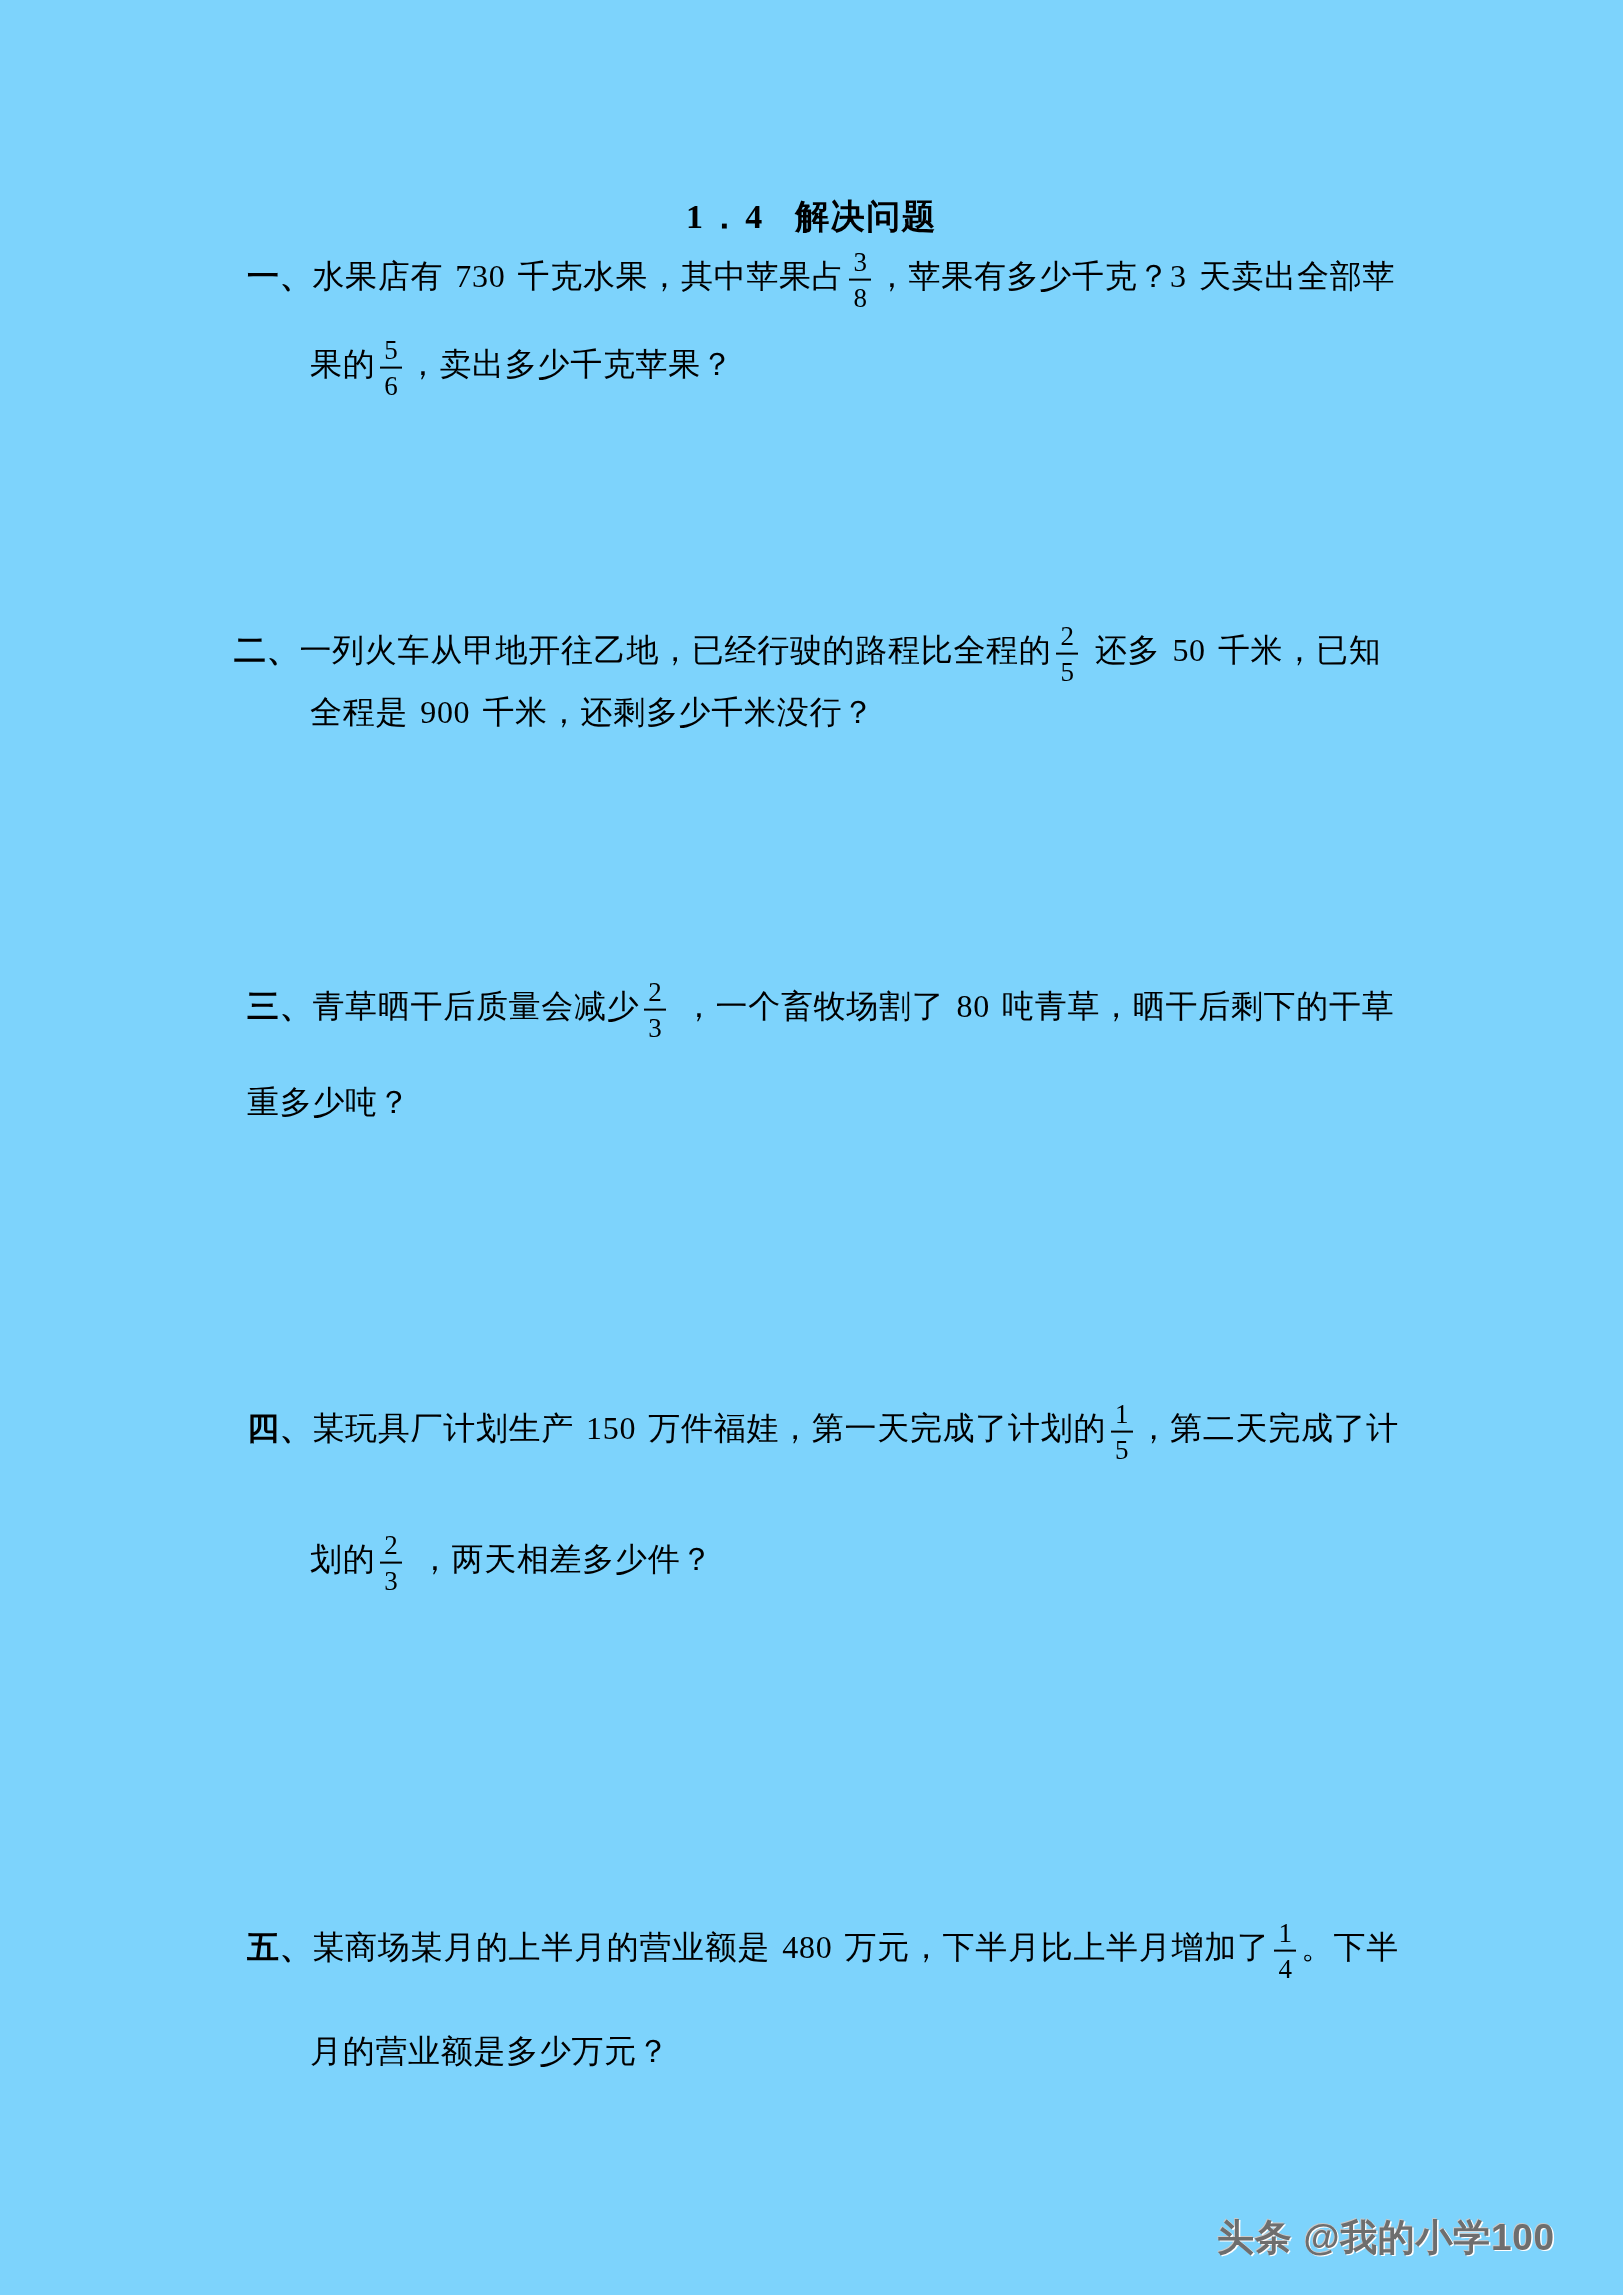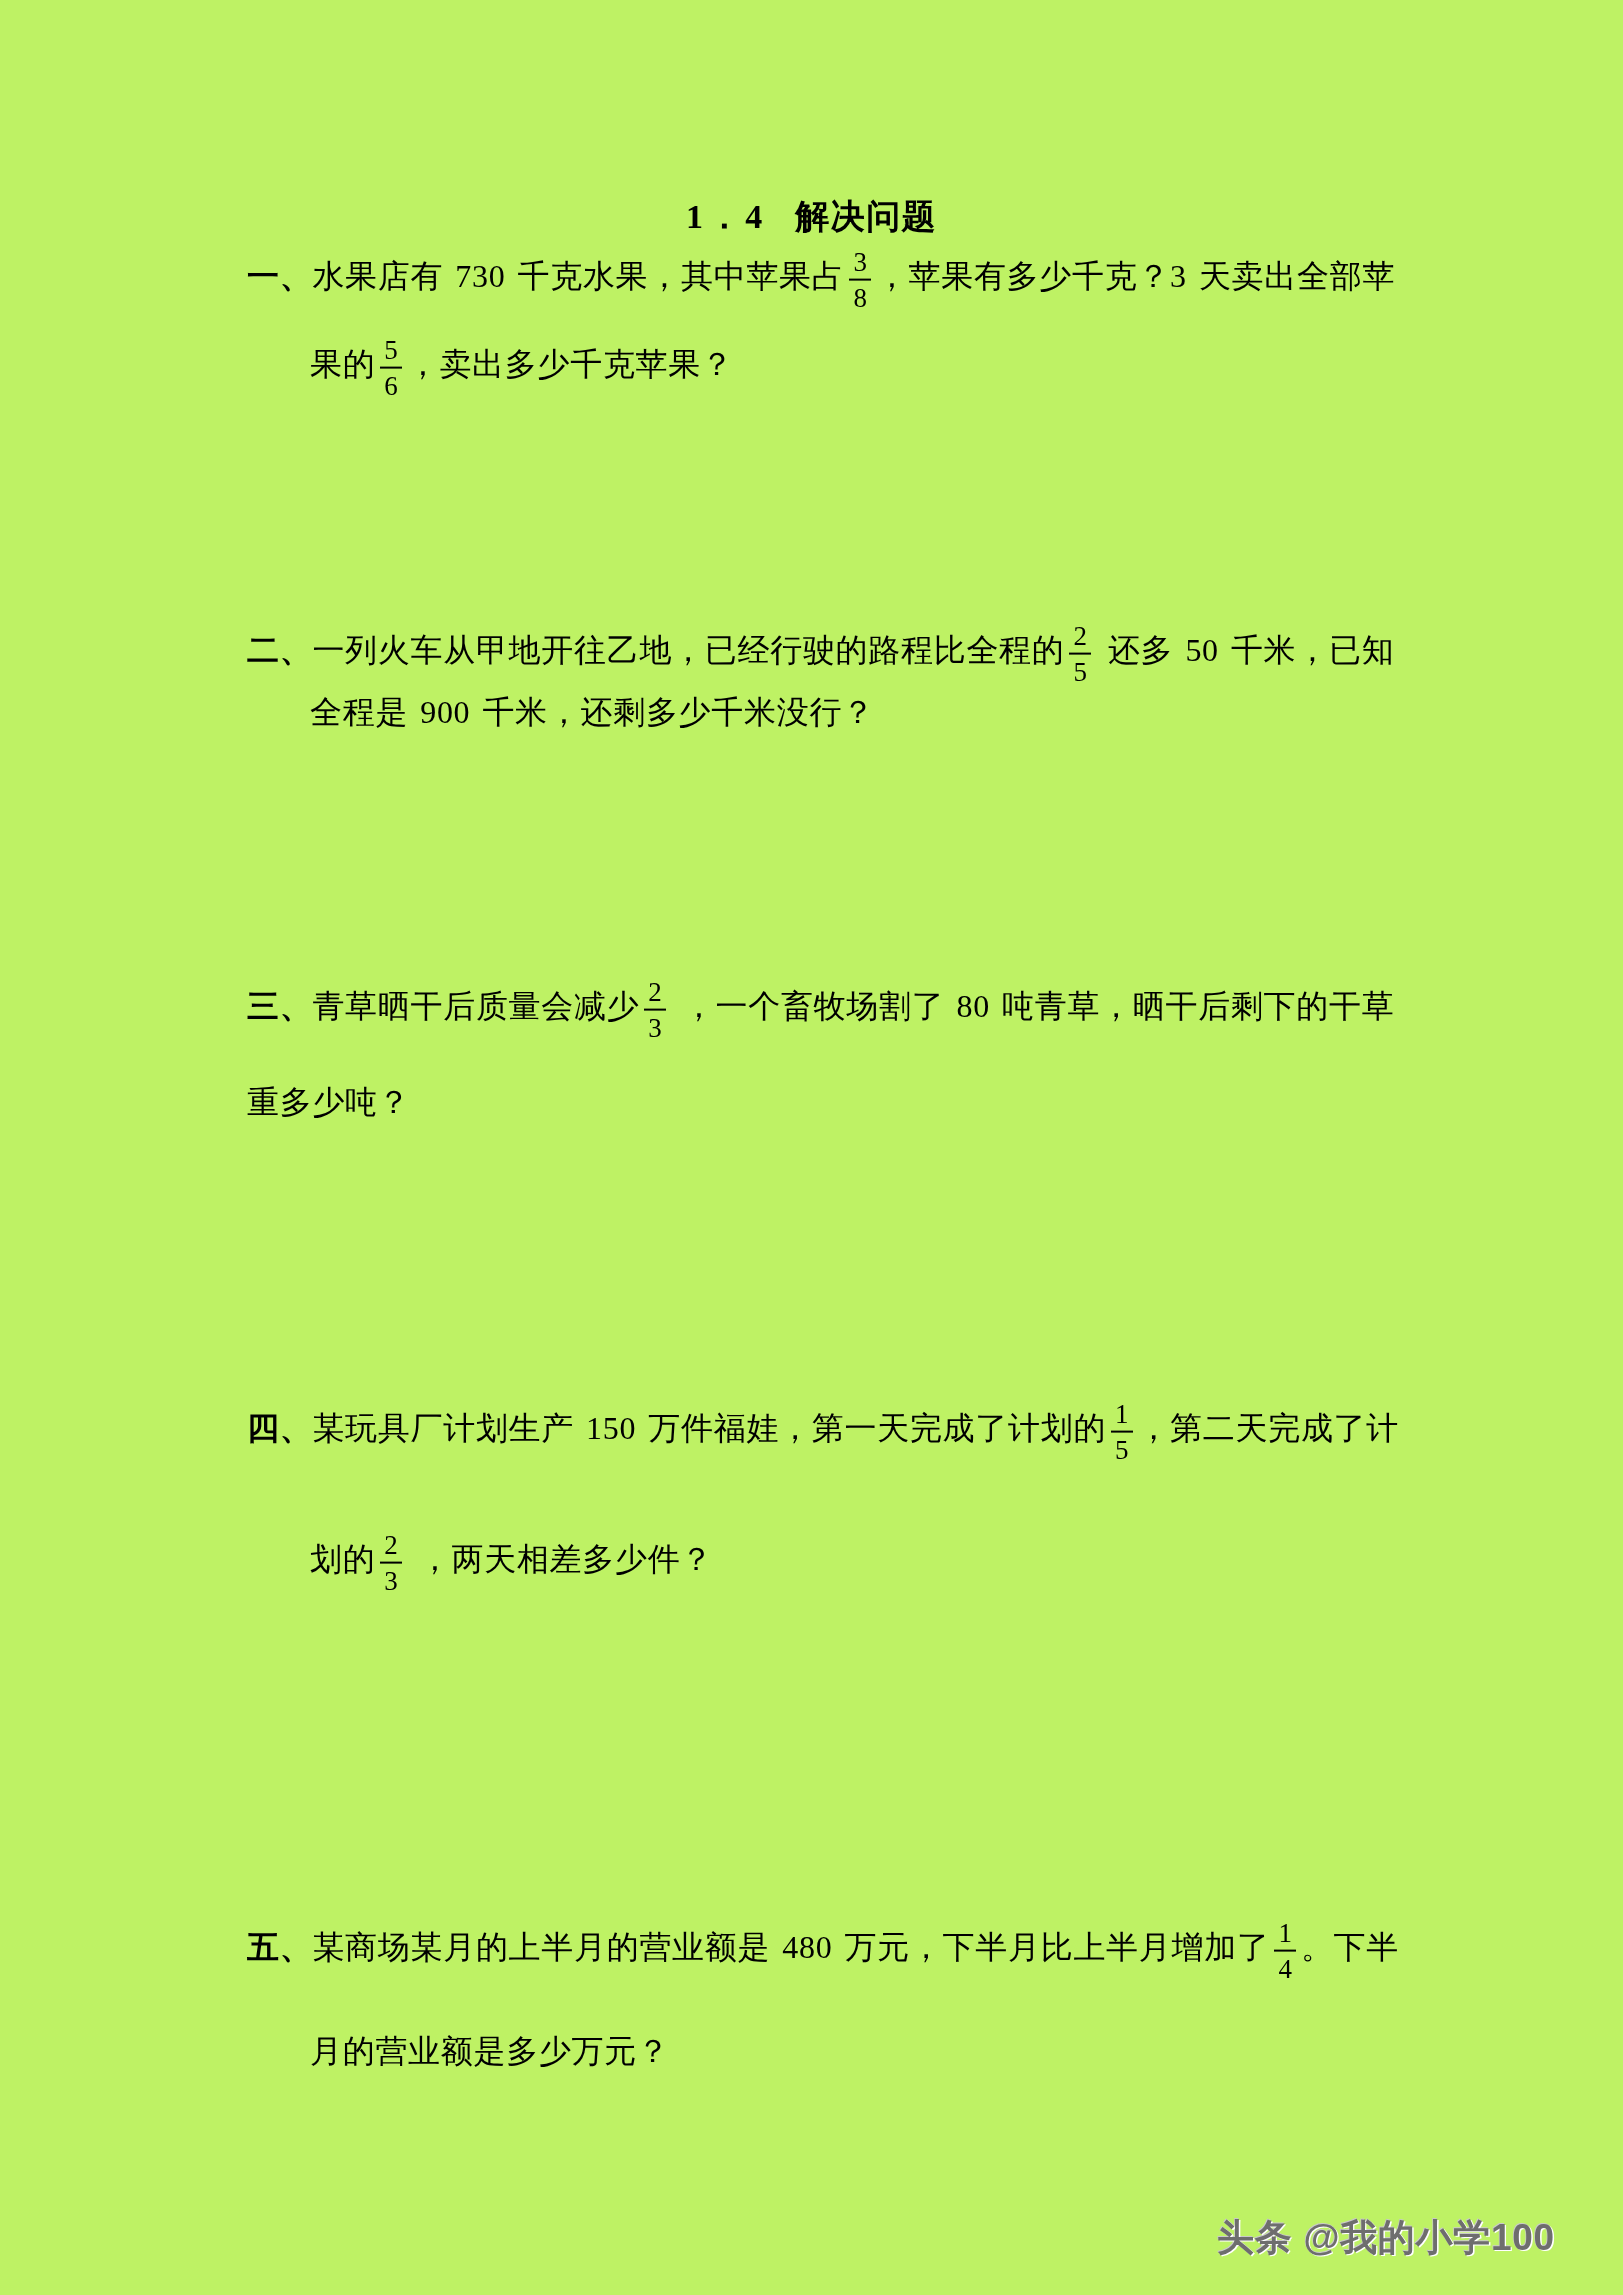--- a/index.html
+++ b/index.html
@@ -1,20 +1,20 @@
 <!DOCTYPE html>
 <html style="font-size:11px"><head>
 <meta charset="utf-8">
 <style>
   html,body{margin:0;padding:0;background:#e9e9e9;}
   .page{
     position:relative;
     width:1623px;
     height:2295px;
-    background:#bef264;
+    background:#7dd3fc;
     overflow:hidden;
     font-family:"Liberation Serif","DejaVu Serif",serif;
     color:#000000;
   }
   .title{
     position:absolute;
     top:217px;left:0;width:100%;
     transform:translateY(-50%);
     text-align:center;
     font-size:34px;
@@ -74,21 +74,21 @@
 
   <div class="line" style="top:280px;left:247px;"><span class="label">一、</span><span class="seg">水果店有 730 千克水果，其中苹果占</span><span class="frac">
         <span class="num">3</span>
         <span class="den">8</span>
       </span><span class="seg">，苹果有多少千克？3 天卖出全部苹</span></div>
   <div class="line" style="top:368px;left:310px;"><span class="seg">果的</span><span class="frac">
         <span class="num">5</span>
         <span class="den">6</span>
       </span><span class="seg">，卖出多少千克苹果？</span></div>
 
-  <div class="line" style="top:654px;left:247px;text-align:right;"><span class="label">二、</span><span class="seg">一列火车从甲地开往乙地，已经行驶的路程比全程的</span><span class="frac">
+  <div class="line" style="top:654px;left:234px;text-align:right;"><span class="label">二、</span><span class="seg">一列火车从甲地开往乙地，已经行驶的路程比全程的</span><span class="frac">
         <span class="num">2</span>
         <span class="den">5</span>
       </span><span class="seg"> 还多 50 千米，已知</span></div>
   <div class="line" style="top:713px;left:310px;"><span class="seg">全程是 900 千米，还剩多少千米没行？</span></div>
 
   <div class="line" style="top:1010px;left:247px;"><span class="label">三、</span><span class="seg">青草晒干后质量会减少</span><span class="frac">
         <span class="num">2</span>
         <span class="den">3</span>
       </span><span class="seg"> ，一个畜牧场割了 80 吨青草，晒干后剩下的干草</span></div>
   <div class="line" style="top:1097px;left:247px;margin-top:6px;"><span class="seg">重多少吨？</span></div>

